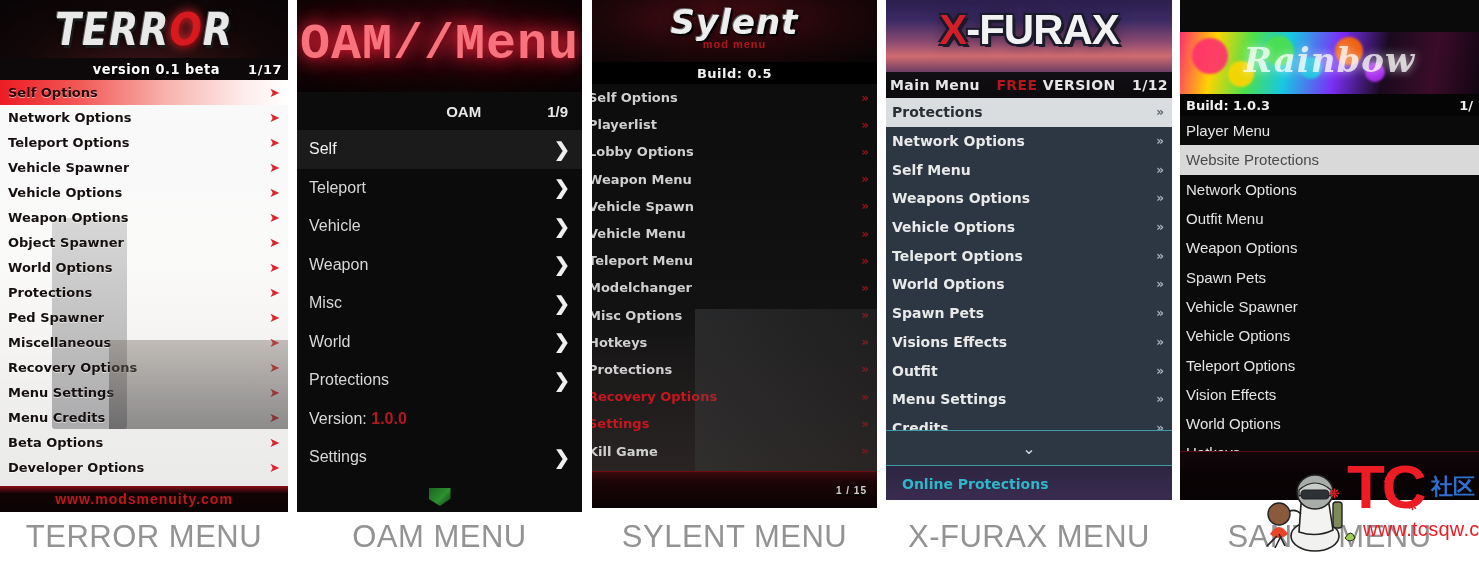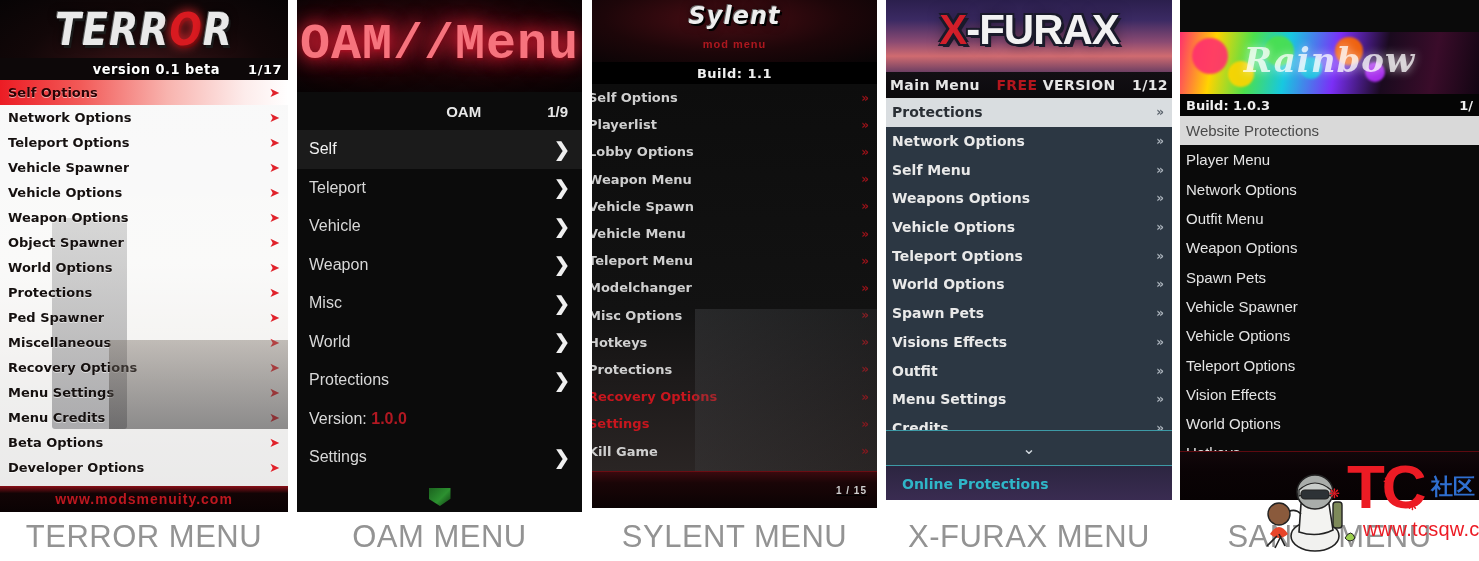--- a/index.html
+++ b/index.html
@@ -110,21 +110,21 @@
     background:linear-gradient(135deg,#1d6b21 0%,#2f9c33 55%,#0e3a10 100%);
     clip-path:polygon(0 0,100% 0,100% 60%,52% 100%,0 60%);
     opacity:.92;
   }
 
   
   #p3{left:592px;width:285px;height:508px;background:#090909;}
   #p3 .banner{height:62px;background:
       radial-gradient(ellipse at 46% 30%, #4a0d14 0%, #1d0609 55%, #070405 100%);}
   #p3 .bnr-title{
-    top:2px;font-size:24px;font-style:italic;font-weight:bold;
+    top:2px;font-size:34px;font-style:italic;font-weight:bold;
     font-family:"DejaVu Sans",sans-serif;color:#ededed;
     text-shadow:2px 2px 0 #000,-1px -1px 0 #666,0 0 10px rgba(0,0,0,.8);
   }
   #p3 .banner .bnr-sub{
     position:absolute;left:0;right:0;top:38px;text-align:center;
     font-size:11px;font-weight:bold;color:#c41a22;letter-spacing:1px;opacity:.85;
   }
   #p3 .hdr{
     height:22px;background:#000;justify-content:center;font-size:13px;
     font-family:"DejaVu Sans",sans-serif;color:#f0f0f0;letter-spacing:.5px;
@@ -387,21 +387,21 @@
     </div>
   </div>
 
   <div class="panel" id="p3">
     <div class="menu">
       <div class="banner">
         <div class="bnr-title">Sylent</div>
         <div class="bnr-sub">mod menu</div>
       </div>
       <div class="hdr">
-        <span>Build: 1.1</span>
+        <span>Build: 0.5</span>
       </div>
       <div class="rows" id="p3rows">
           <div class="row">
             <span class="lbl">Self Options</span>
             <span class="arw">»</span>
           </div>
           <div class="row">
             <span class="lbl">Playerlist</span>
             <span class="arw">»</span>
           </div>
@@ -545,26 +545,26 @@
           <i style="left:52%;top:8%;width:28px;height:28px;background:#ff6a00;"></i>
           <i style="left:62%;top:48%;width:20px;height:20px;background:#b42fff;"></i>
         </div>
         <div class="bnr-title">Rainbow</div>
       </div>
       <div class="hdr">
         <span>Build: 1.0.3</span>
         <span>1/</span>
       </div>
       <div class="rows" id="p5rows">
+          <div class="row">
+            <span class="lbl">Player Menu</span>
+            <span class="arw"></span>
+          </div>
           <div class="row sel">
             <span class="lbl">Website Protections</span>
-            <span class="arw"></span>
-          </div>
-          <div class="row">
-            <span class="lbl">Player Menu</span>
             <span class="arw"></span>
           </div>
           <div class="row">
             <span class="lbl">Network Options</span>
             <span class="arw"></span>
           </div>
           <div class="row">
             <span class="lbl">Outfit Menu</span>
             <span class="arw"></span>
           </div>

